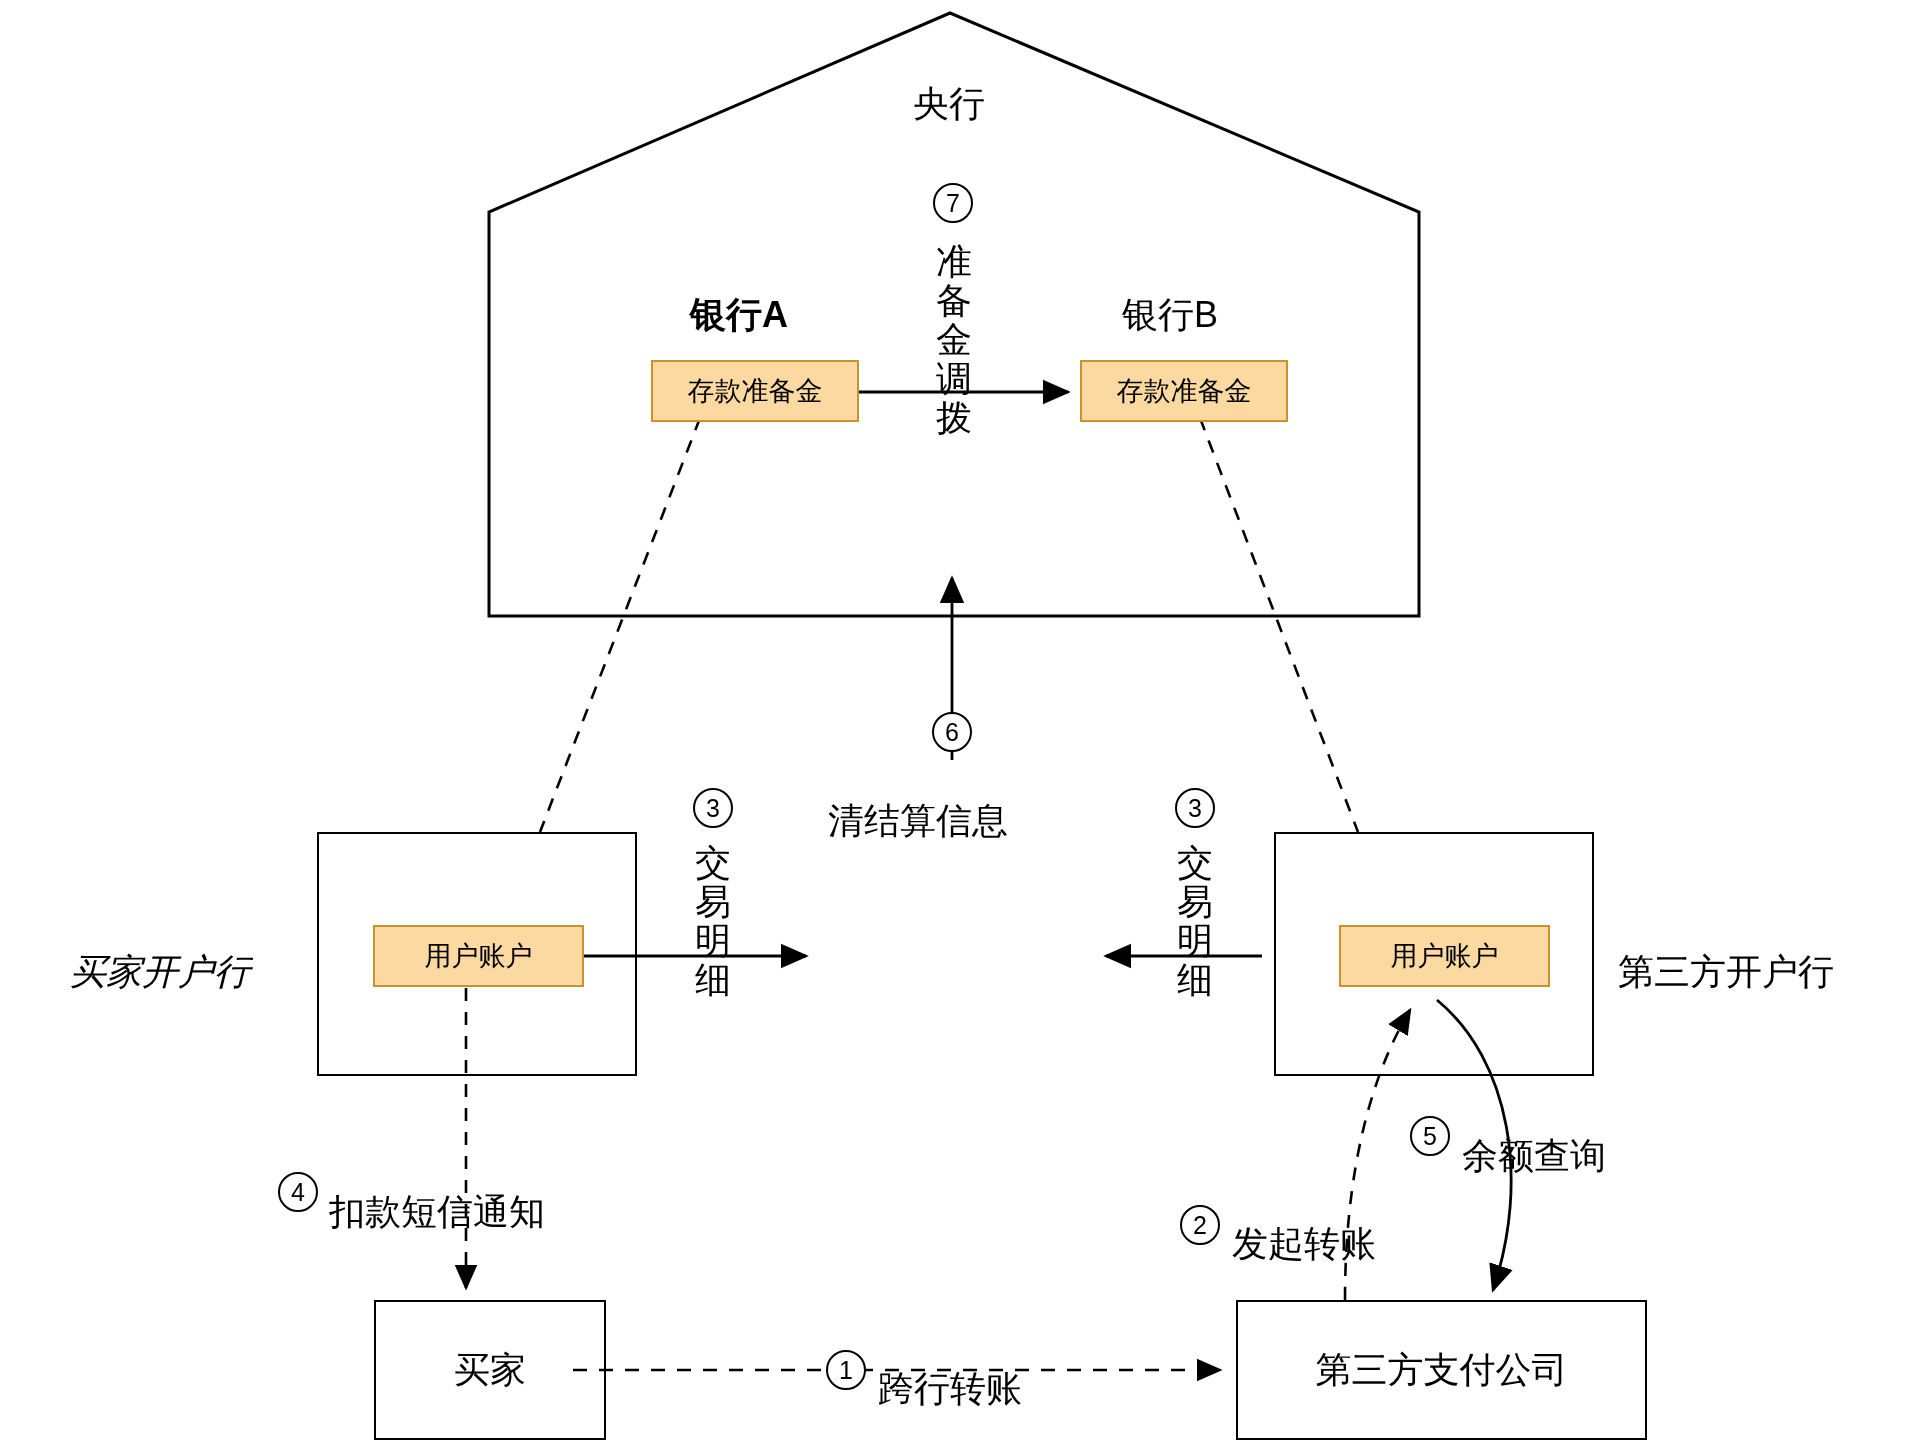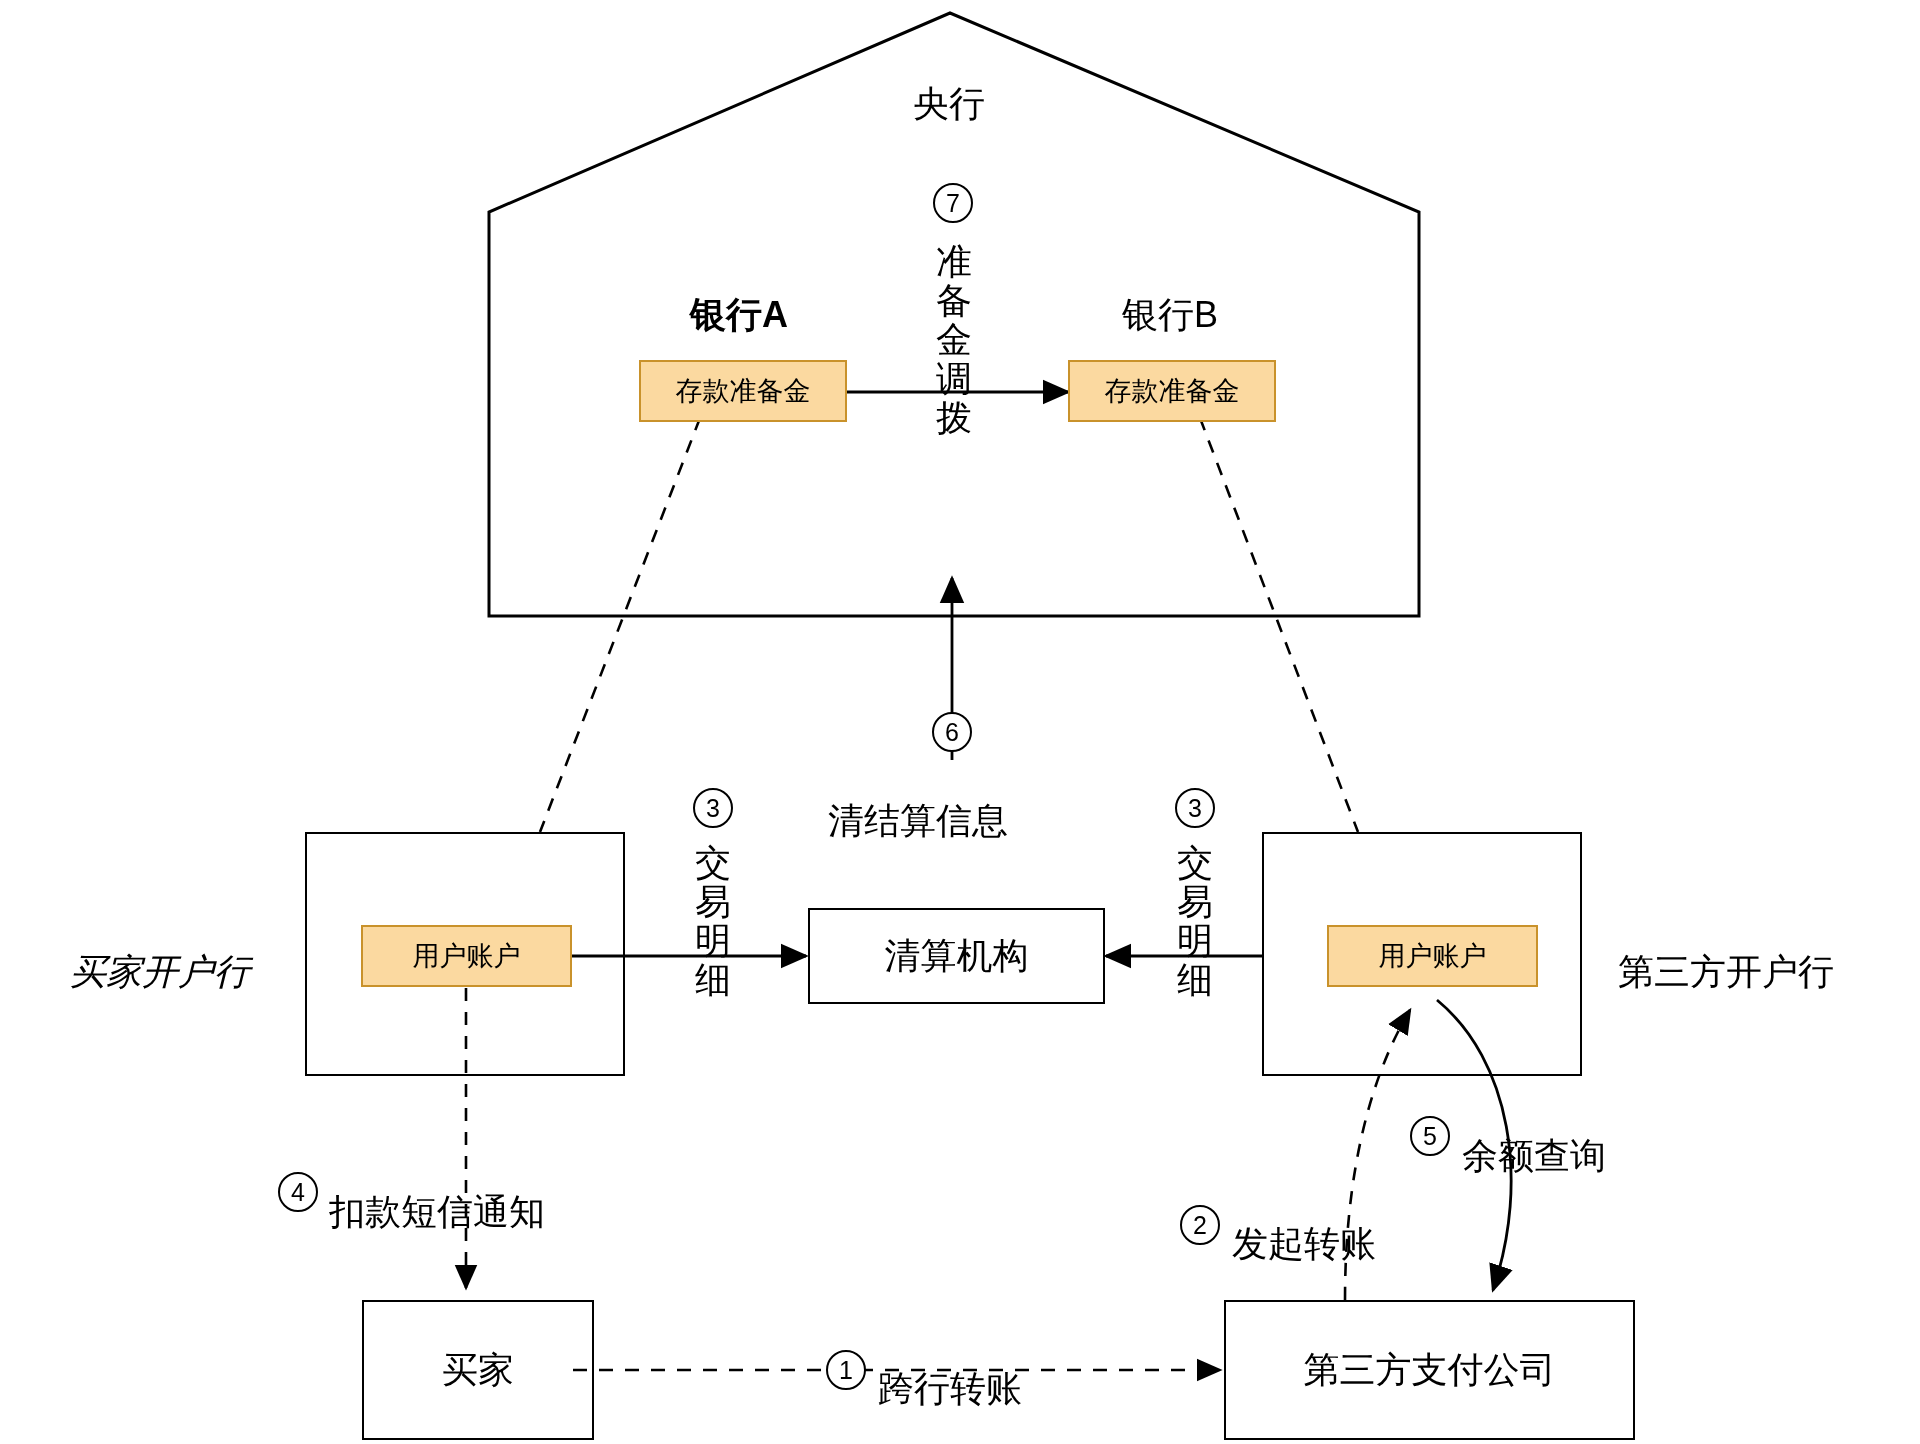--- a/index.html
+++ b/index.html
@@ -28,20 +28,21 @@
     height: 1444px;
     pointer-events: none;
   }
   .node {
     position: absolute;
     box-sizing: border-box;
     display: flex;
     align-items: center;
     justify-content: center;
     text-align: center;
+    margin-left: 12px;
   }
   .box-outline {
     border: 2.5px solid #000;
     background: transparent;
   }
   .box-amber {
     border: 2px solid #c9922b;
     background: #fbd9a0;
   }
   .plain-text {
@@ -131,21 +132,20 @@
   <div class="plain-text f-xl" style="left:828px; top:785px;">清结算信息</div>
 
   <div class="node box-outline" style="left:305px; top:832px; width:320px; height:244px;"></div>
   <div class="node box-amber f-sm" style="left:361px; top:925px; width:211px; height:62px;">用户账户</div>
   <div class="plain-text f-xl" style="left:70px; top:936px;font-style:italic;">买家开户行</div>
 
   <div class="node box-outline" style="left:1262px; top:832px; width:320px; height:244px;"></div>
   <div class="node box-amber f-sm" style="left:1327px; top:925px; width:211px; height:62px;">用户账户</div>
   <div class="plain-text f-xl" style="left:1618px; top:936px;">第三方开户行</div>
 
-  <div class="node box-outline f-xl" style="left:808px; top:908px; width:297px; height:96px;">清算机构</div>
 
   <div class="step-num" style="left:693px; top:788px;">3</div>
   <div class="vert-text f-xl" style="left:691px; top:844px; width:44px;">交
 易
 明
 细</div>
 
   <div class="step-num" style="left:1175px; top:788px;">3</div>
   <div class="vert-text f-xl" style="left:1173px; top:844px; width:44px;">交
 易

